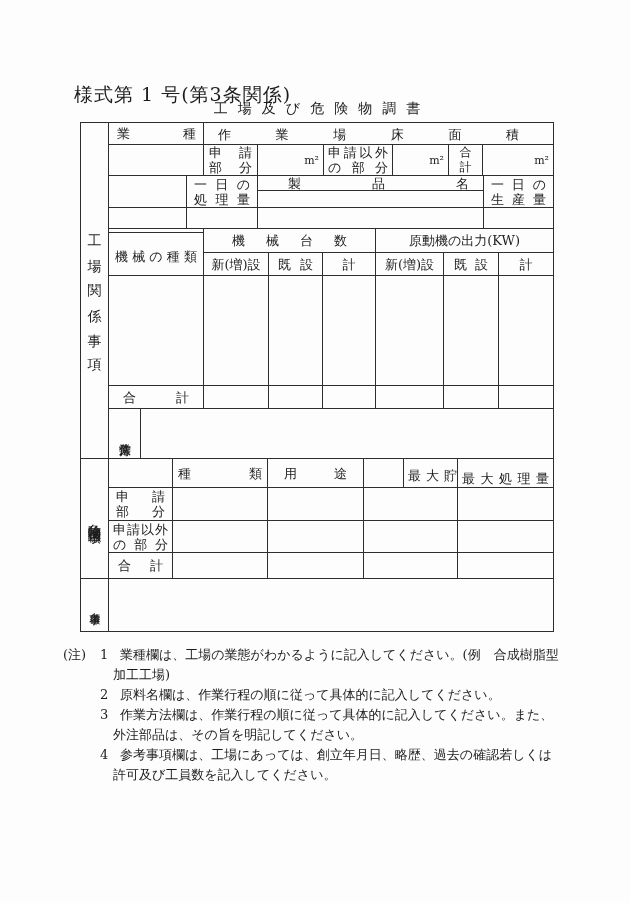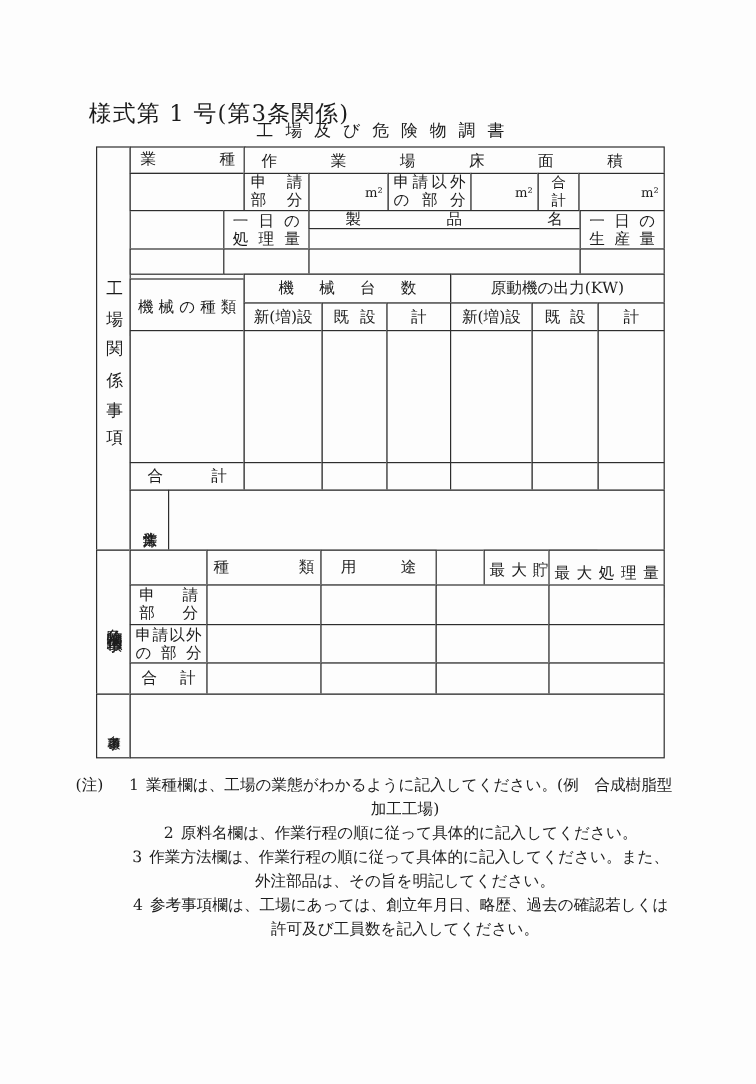--- a/index.html
+++ b/index.html
@@ -24,21 +24,21 @@
   .m2cell{display:flex;align-items:center;justify-content:flex-end;padding-right:4px;font-size:11px;}
   .vert{display:flex;align-items:center;justify-content:center;}
   .vert span{writing-mode:vertical-rl;text-orientation:upright;display:block;}
   .vspread span{letter-spacing:25px;font-size:14px;}
   .vspread{padding-top:14px;}
   .vtight span{letter-spacing:1.5px;font-size:13px;}
   .vxtight span{letter-spacing:1px;font-size:11px;}
   .vwork span{letter-spacing:0;font-size:12px;}
   .notes{left:63px;top:645px;width:499px;font-size:13px;line-height:20px;}
   .note-prefix{position:absolute;left:0;top:0;}
-  .note-items{margin-left:37px;text-align:center;}
+  .note-items{margin-left:37px;}
   .note-item{padding-left:13px;text-indent:-13px;}
   .note-num{display:inline-block;width:20px;text-indent:0;}
 </style>
 </head>
 <body>
 
 <div class="abs form-number">様式第 1 号(第3条関係)</div>
 <div class="abs doc-title">工場及び危険物調書</div>
 
 <div class="abs form-table">

